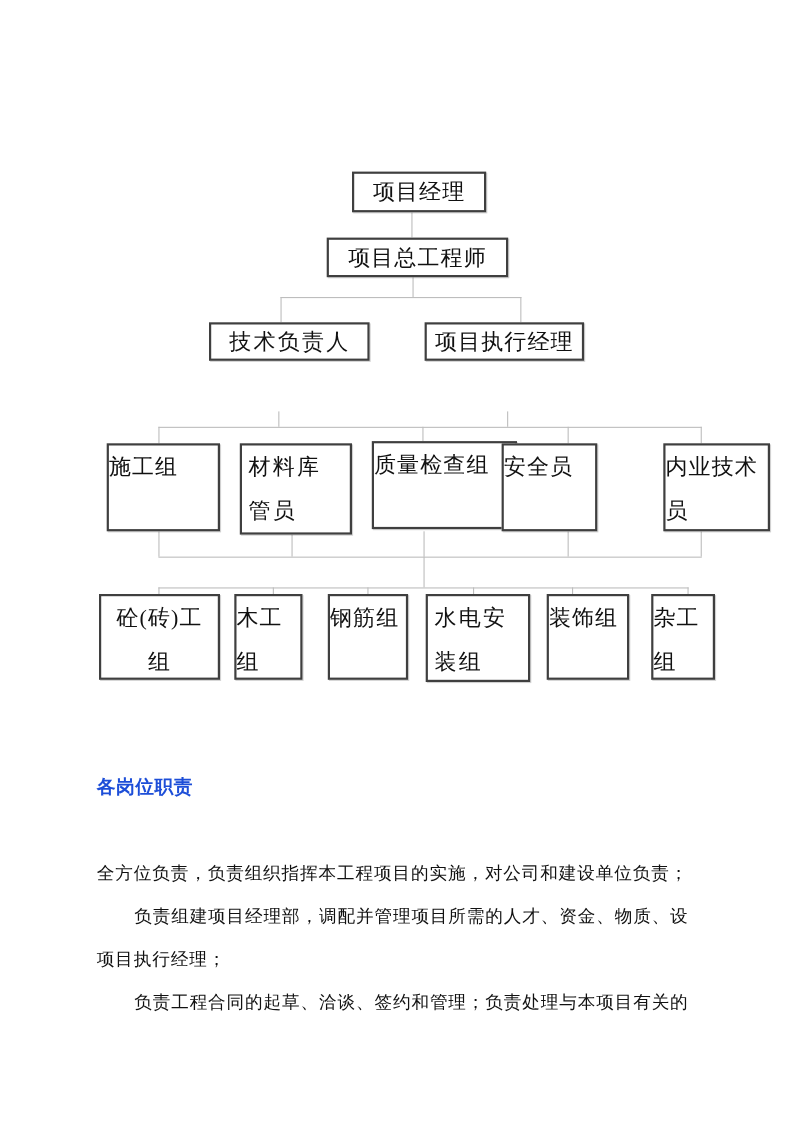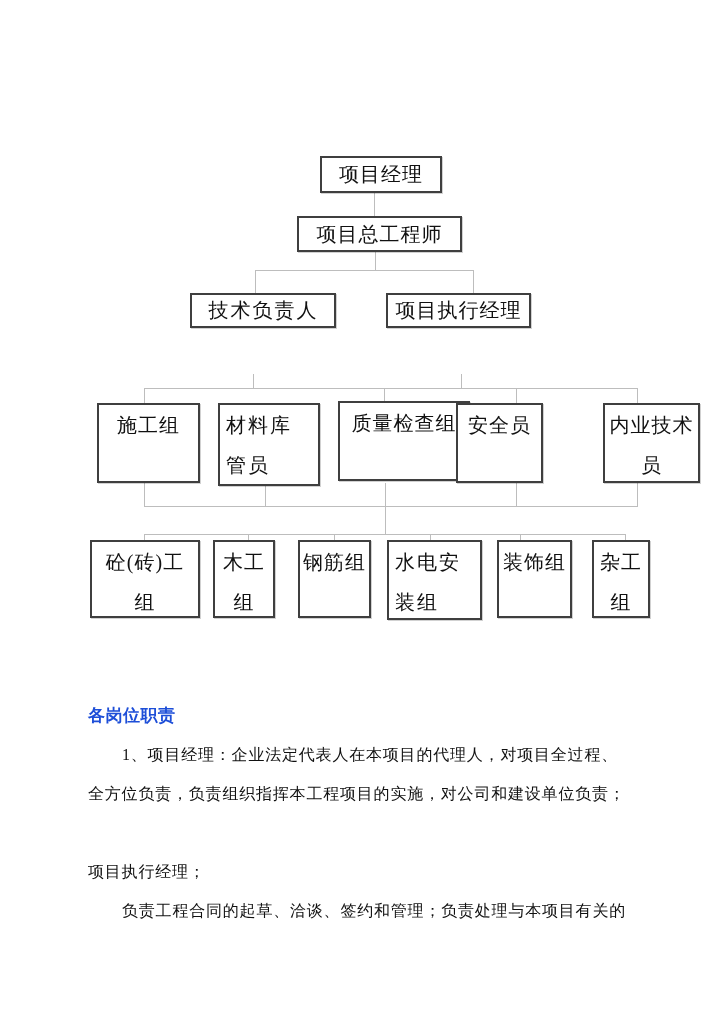--- a/index.html
+++ b/index.html
@@ -18,21 +18,21 @@
   .seg{position:absolute;background:var(--line-color);}
   .org-box{
     position:absolute;box-sizing:border-box;
     background:var(--box-bg);
     border:2px solid var(--box-border);
     box-shadow:1px 1px 0 rgba(0,0,0,0.18);
     font-size:20px;letter-spacing:1px;word-spacing:-5px;
     color:var(--text-color);
   }
   .vc{display:flex;align-items:center;justify-content:center;}
-  .tc{text-align:center;line-height:40px;}
+  .tc{line-height:40px;}
   .tl{text-align:left;line-height:40px;padding:0 6px;}
   .tl2{text-align:center;line-height:40px;padding:0 5px;}
   .heading{
     position:absolute;left:88px;top:704px;
     font-size:17px;font-weight:bold;letter-spacing:0.5px;
     color:#1d4ed8;white-space:nowrap;
   }
   .bline{
     position:absolute;font-size:16px;letter-spacing:0.8px;
     color:var(--text-color);white-space:nowrap;
@@ -87,18 +87,18 @@
     <div class="org-box tl2" style="left:90px;top:540px;width:110px;height:78px">砼(砖)工组</div>
     <div class="org-box tc" style="left:213px;top:540px;width:62px;height:78px">木工组</div>
     <div class="org-box tc" style="left:298px;top:540px;width:73px;height:78px">钢筋组</div>
     <div class="org-box tl" style="left:387px;top:540px;width:95px;height:80px">水 电 安 装 组</div>
     <div class="org-box tc" style="left:497px;top:540px;width:75px;height:78px">装饰组</div>
     <div class="org-box tc" style="left:592px;top:540px;width:58px;height:78px">杂工组</div>
   </div>
 
   <div class="heading">各岗位职责</div>
 
-  <div class="bline" style="left:122px;top:745px">1、项目经理：企业法定代表人在本项目的代理人，对项目全过程、</div>
   <div class="bline" style="left:88px;top:784px">全方位负责，负责组织指挥本工程项目的实施，对公司和建设单位负责；</div>
+  <div class="bline" style="left:122px;top:823px">负责组建项目经理部，调配并管理项目所需的人才、资金、物质、设</div>
   <div class="bline" style="left:88px;top:862px">项目执行经理；</div>
   <div class="bline" style="left:122px;top:901px">负责工程合同的起草、洽谈、签约和管理；负责处理与本项目有关的</div>
 
 </div>
 
 </body></html>

